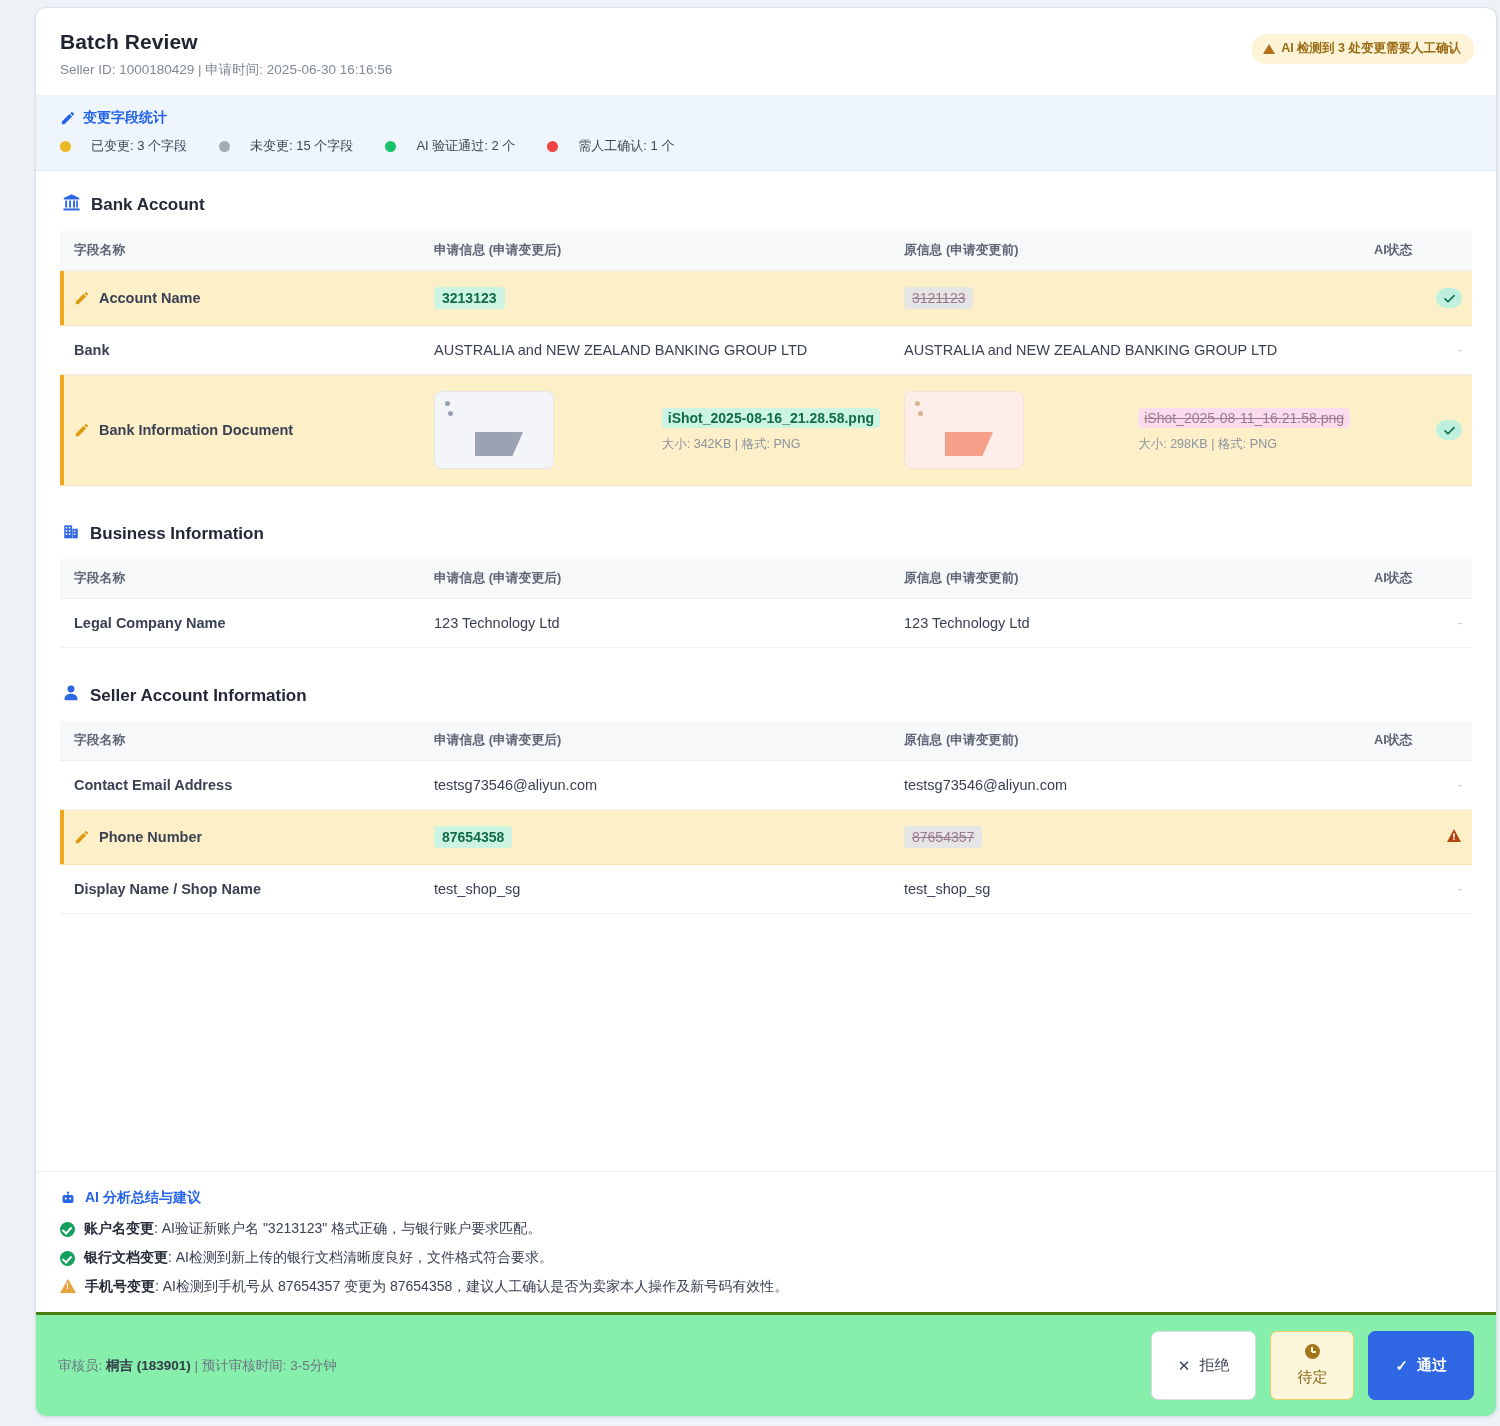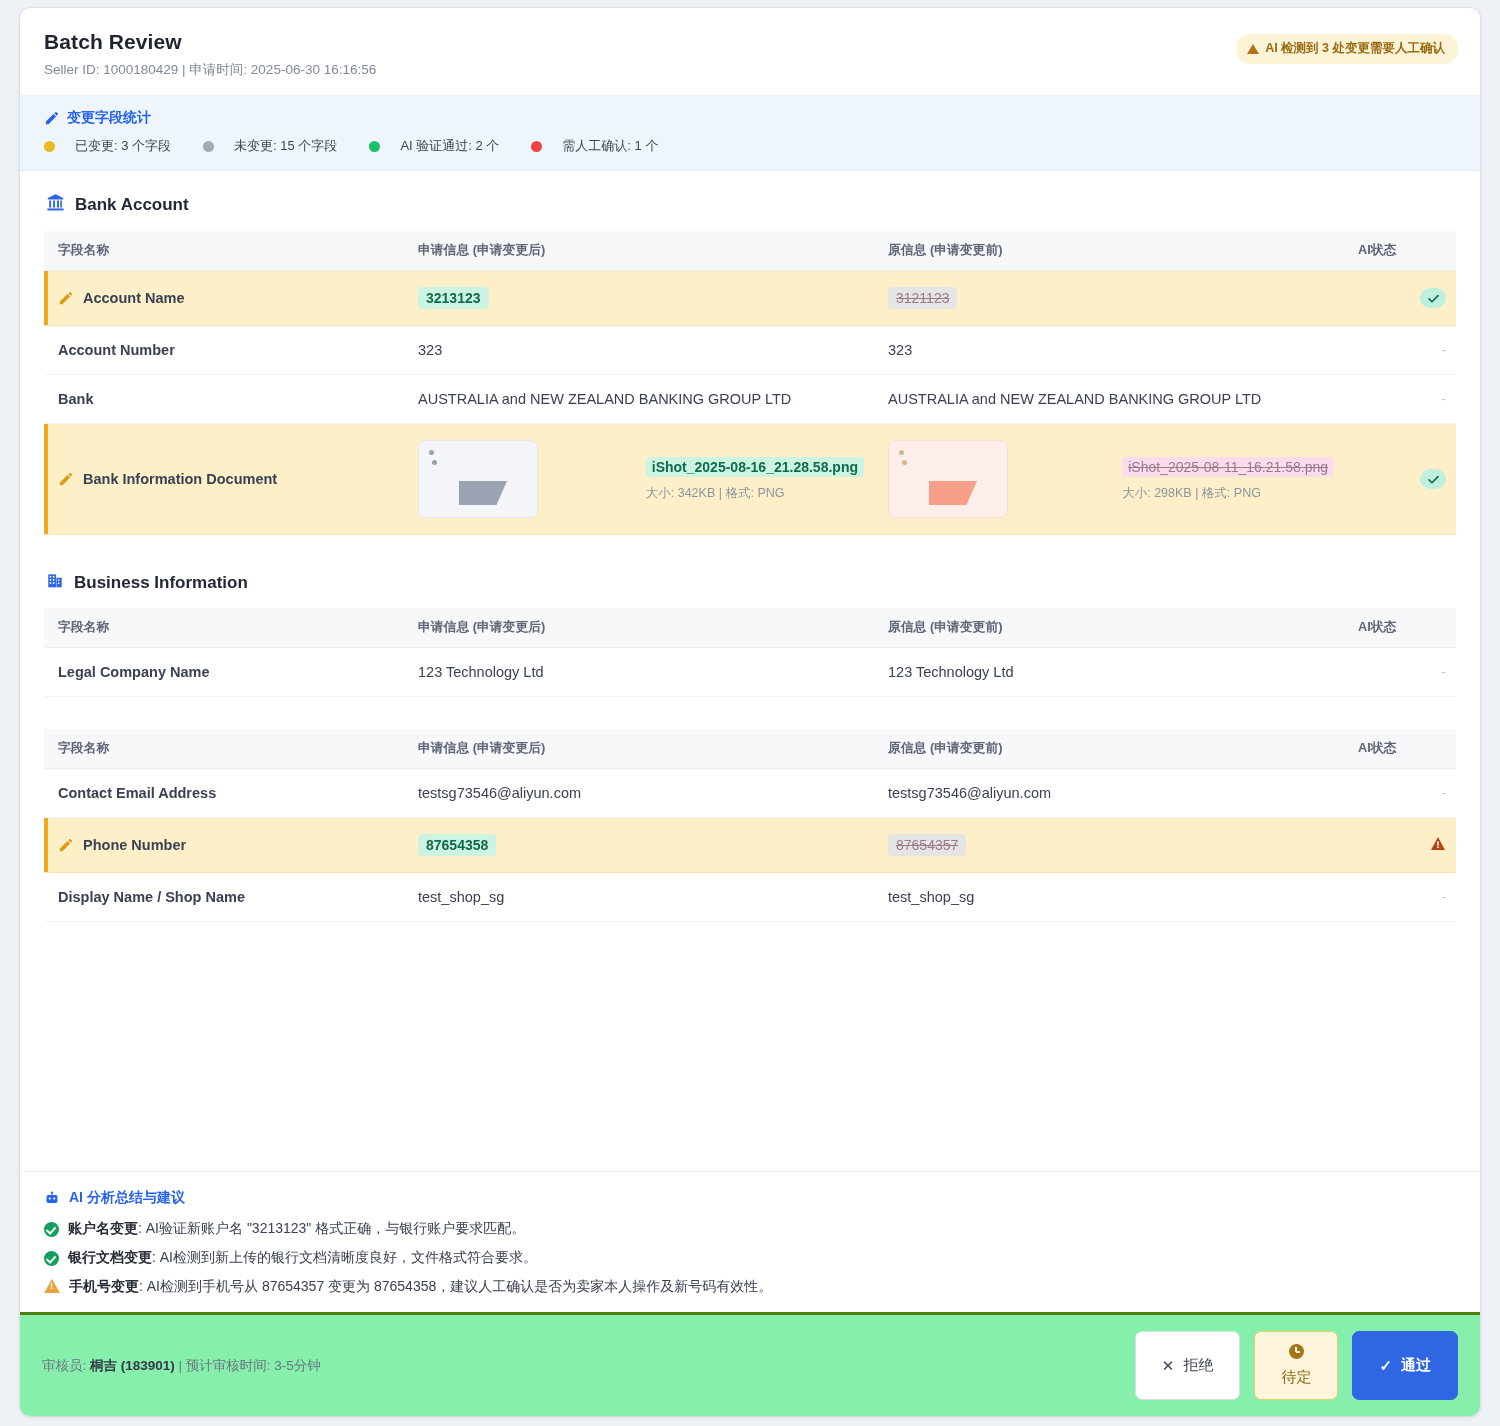--- a/index.html
+++ b/index.html
@@ -2,21 +2,21 @@
 <html><head>
 <meta charset="utf-8">
 <style>
   * { box-sizing: border-box; margin: 0; padding: 0; }
   html, body {
     width: 1500px; height: 1426px;
     background: #eef1f6;
     font-family: "Liberation Sans", sans-serif;
     -webkit-font-smoothing: antialiased;
   }
-  .page { width: 1500px; height: 1100px; padding: 8px 20px 10px 20px; }
+  .page { width: 1500px; height: 1100px; padding: 8px 20px 10px 36px; }
   .card {
     width: 1460px; height: 1408px;
     background: #ffffff;
     border-radius: 10px;
     box-shadow: 0 1px 4px rgba(17,24,39,0.10), 0 0 0 1px rgba(17,24,39,0.04);
     overflow: hidden;
     display: flex; flex-direction: column;
     position: relative;
   }
 
@@ -257,30 +257,20 @@
                     <span>Account Name</span>
                   </span>
                 </td>
                 <td><span class="pill-new">3213123</span></td>
                 <td><span class="pill-old">3121123</span></td>
                 <td class="status"><span class="ok-badge">
                     <svg width="13" height="13" viewBox="0 0 16 16">
                       <path d="M2.5 8.4l3.6 3.6L13.6 4.5" stroke="#0c6b46" stroke-width="2" fill="none" stroke-linecap="round" stroke-linejoin="round"></path>
                     </svg>
                   </span></td>
-              </tr>
-              <tr class="">
-                <td class="fieldcell">
-                  <span class="fieldwrap">
-                    <span>Account Number</span>
-                  </span>
-                </td>
-                <td><span>323</span></td>
-                <td><span>323</span></td>
-                <td class="status"><span class="dash">-</span></td>
               </tr>
               <tr class="">
                 <td class="fieldcell">
                   <span class="fieldwrap">
                     <span>Bank</span>
                   </span>
                 </td>
                 <td><span>AUSTRALIA and NEW ZEALAND BANKING GROUP LTD</span></td>
                 <td><span>AUSTRALIA and NEW ZEALAND BANKING GROUP LTD</span></td>
                 <td class="status"><span class="dash">-</span></td>
@@ -356,20 +346,27 @@
                   </span>
                 </td>
                 <td><span>123 Technology Ltd</span></td>
                 <td><span>123 Technology Ltd</span></td>
                 <td class="status"><span class="dash">-</span></td>
               </tr>
             </tbody>
           </table>
         </div>
         <div class="section">
+          <div class="sec-head">
+            <span><svg width="18" height="18" viewBox="0 0 16 16">
+                <circle cx="8" cy="4.4" r="3.1" fill="#2f66e3"></circle>
+                <path d="M8 8.6c-3.2 0-5.7 1.9-5.7 4.3v1.6h11.4v-1.6c0-2.4-2.5-4.3-5.7-4.3z" fill="#2f66e3"></path>
+              </svg></span>
+            <span>Seller Account Information</span>
+          </div>
           <table class="grid">
             <thead>
               <tr>
                 <th class="c1">字段名称</th>
                 <th class="c2">申请信息 (申请变更后)</th>
                 <th class="c3">原信息 (申请变更前)</th>
                 <th class="c4">AI状态</th>
               </tr>
             </thead>
             <tbody>

